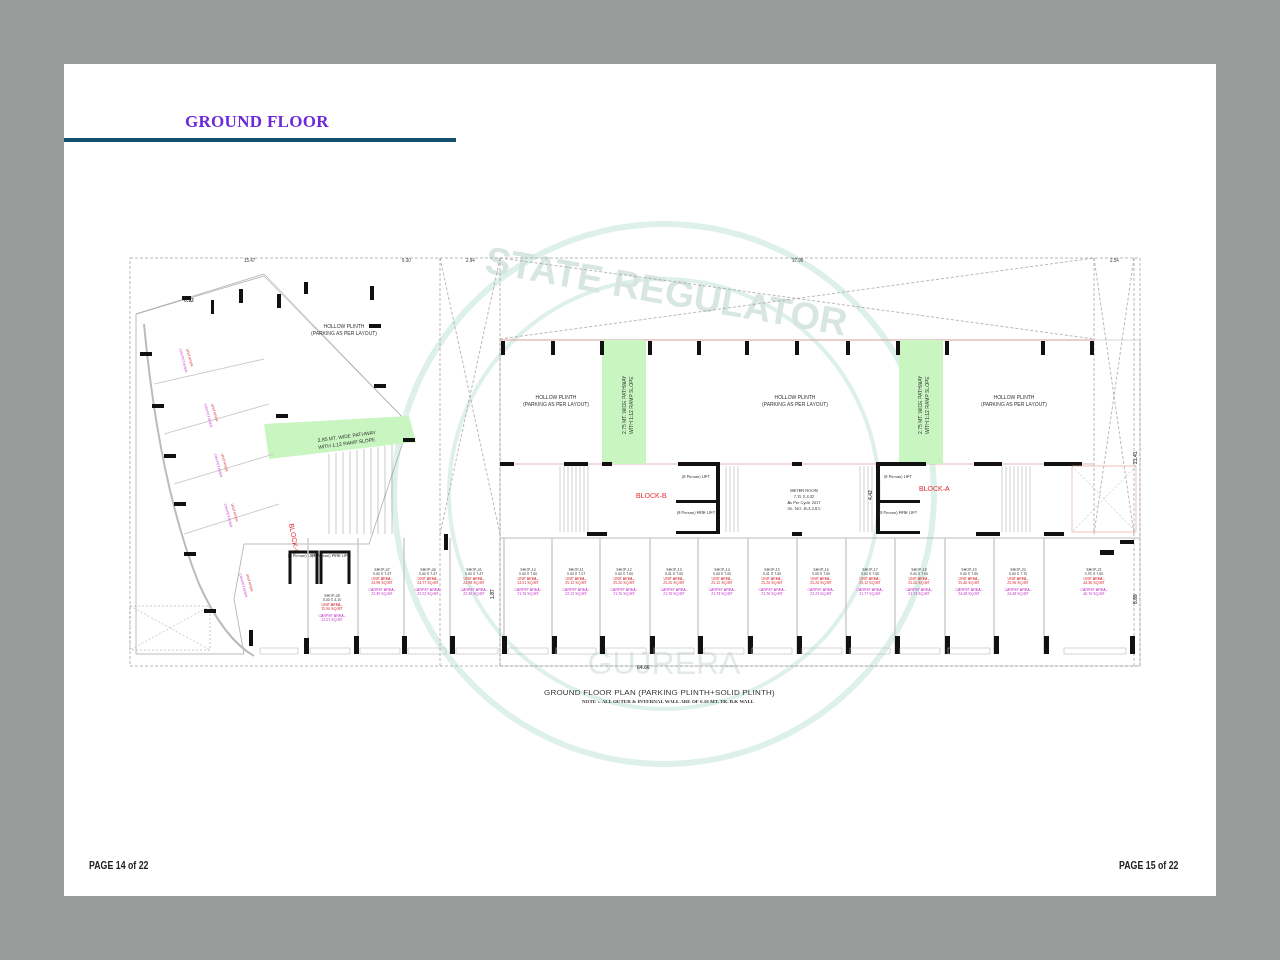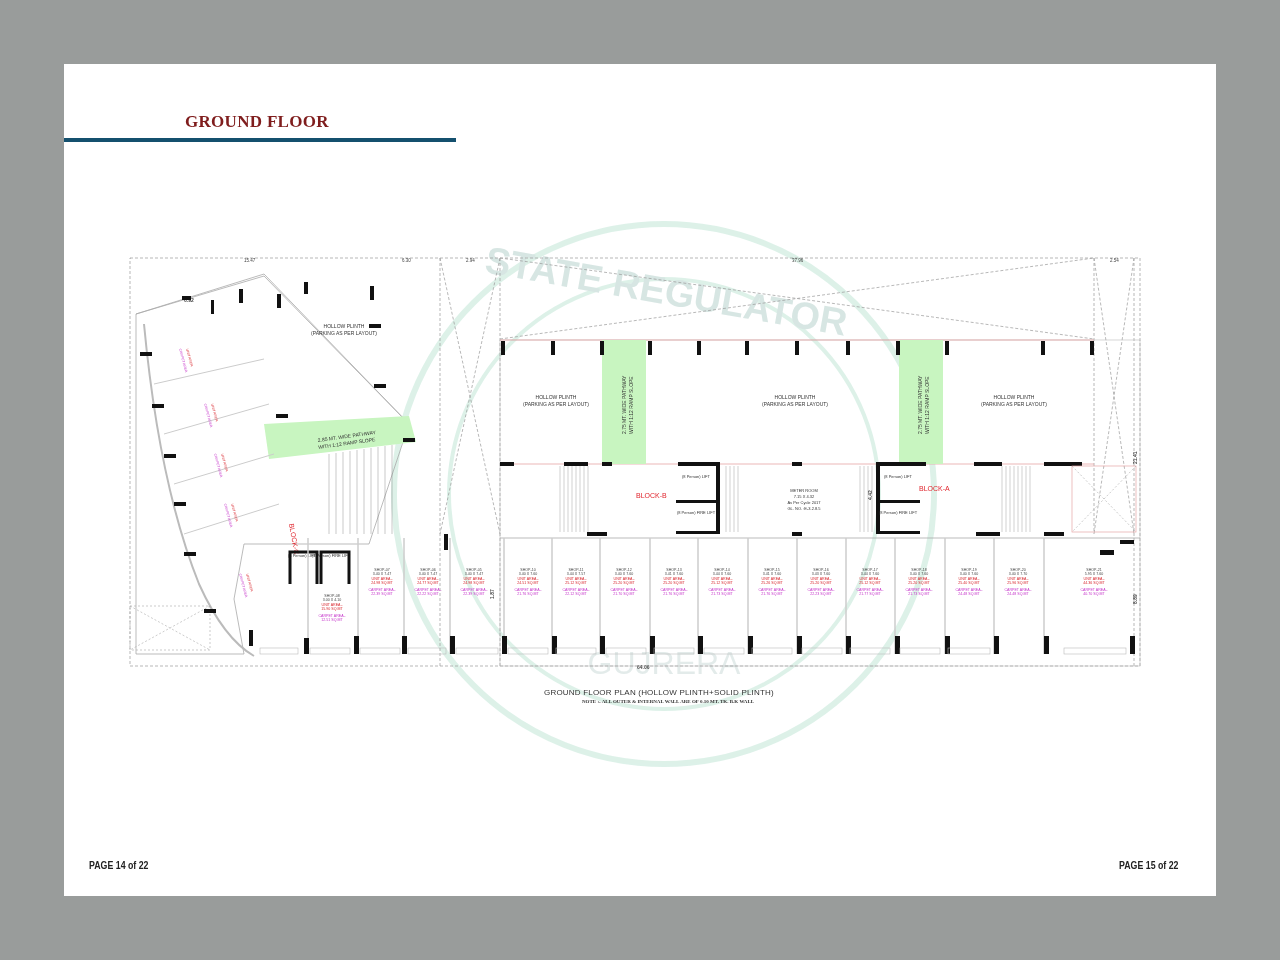--- a/index.html
+++ b/index.html
@@ -1,18 +1,18 @@
 <!DOCTYPE html>
 <html><head>
 <meta charset="utf-8">
 <style>
   html,body{margin:0;padding:0;}
   body{width:1280px;height:960px;background:#999c9b;position:relative;overflow:hidden;font-family:"Liberation Sans",sans-serif;}
   .page{position:absolute;left:64px;top:64px;width:1152px;height:832px;background:#ffffff;}
-  .title{position:absolute;left:121px;top:48px;font-family:"Liberation Serif",serif;font-weight:bold;font-size:17px;color:#7f1d1d;letter-spacing:0.3px;}
+  .title{position:absolute;left:121px;top:48px;font-family:"Liberation Serif",serif;font-weight:bold;font-size:17px;color:#6d28d9;letter-spacing:0.3px;}
   .title-rule{position:absolute;left:0;top:74px;width:392px;height:4px;background:#14506e;}
   .footer-left,.footer-right{position:absolute;top:795px;font-family:"Liberation Sans",sans-serif;font-weight:bold;font-size:11px;color:#222;transform:scaleX(0.8);transform-origin:left;}
   .footer-left{left:25px;}
   .footer-right{left:1055px;}
   svg.plan{position:absolute;left:0;top:0;}
   .cap{position:absolute;left:480px;top:624px;font-size:8px;color:#333;letter-spacing:0.2px;}
   .note{position:absolute;left:518px;top:635px;font-family:"Liberation Serif",serif;font-size:5px;color:#333;font-weight:bold;}
 </style>
 </head>
 <body>
@@ -426,18 +426,18 @@
       <div style="position: absolute; left: 1000px; top: 504px; width: 60px; text-align: center; font-size: 3.6px; line-height: 4.4px; font-family: &quot;Liberation Sans&quot;, sans-serif;">
         <div style="color:#444">SHOP-21</div>
         <div style="color:#444">5.95 X 7.60</div>
         <div style="color:#d8232a">UNIT AREA -</div>
         <div style="color:#d8232a">44.36 SQ.MT</div>
         <div style="color:#c431c9;margin-top:2px">CARPET AREA -</div>
         <div style="color:#c431c9">40.70 SQ.MT</div>
       </div>
     </div>
 
-  <div class="cap">GROUND FLOOR PLAN (HOLLOW PLINTH+SOLID PLINTH)</div>
+  <div class="cap">GROUND FLOOR PLAN (PARKING PLINTH+SOLID PLINTH)</div>
   <div class="note">NOTE :- ALL OUTER &amp; INTERNAL WALL ARE OF 0.10 MT. TK. B.K WALL</div>
 
   <div class="footer-left">PAGE 14 of 22</div>
   <div class="footer-right">PAGE 15 of 22</div>
 </div>
 
 </body></html>

